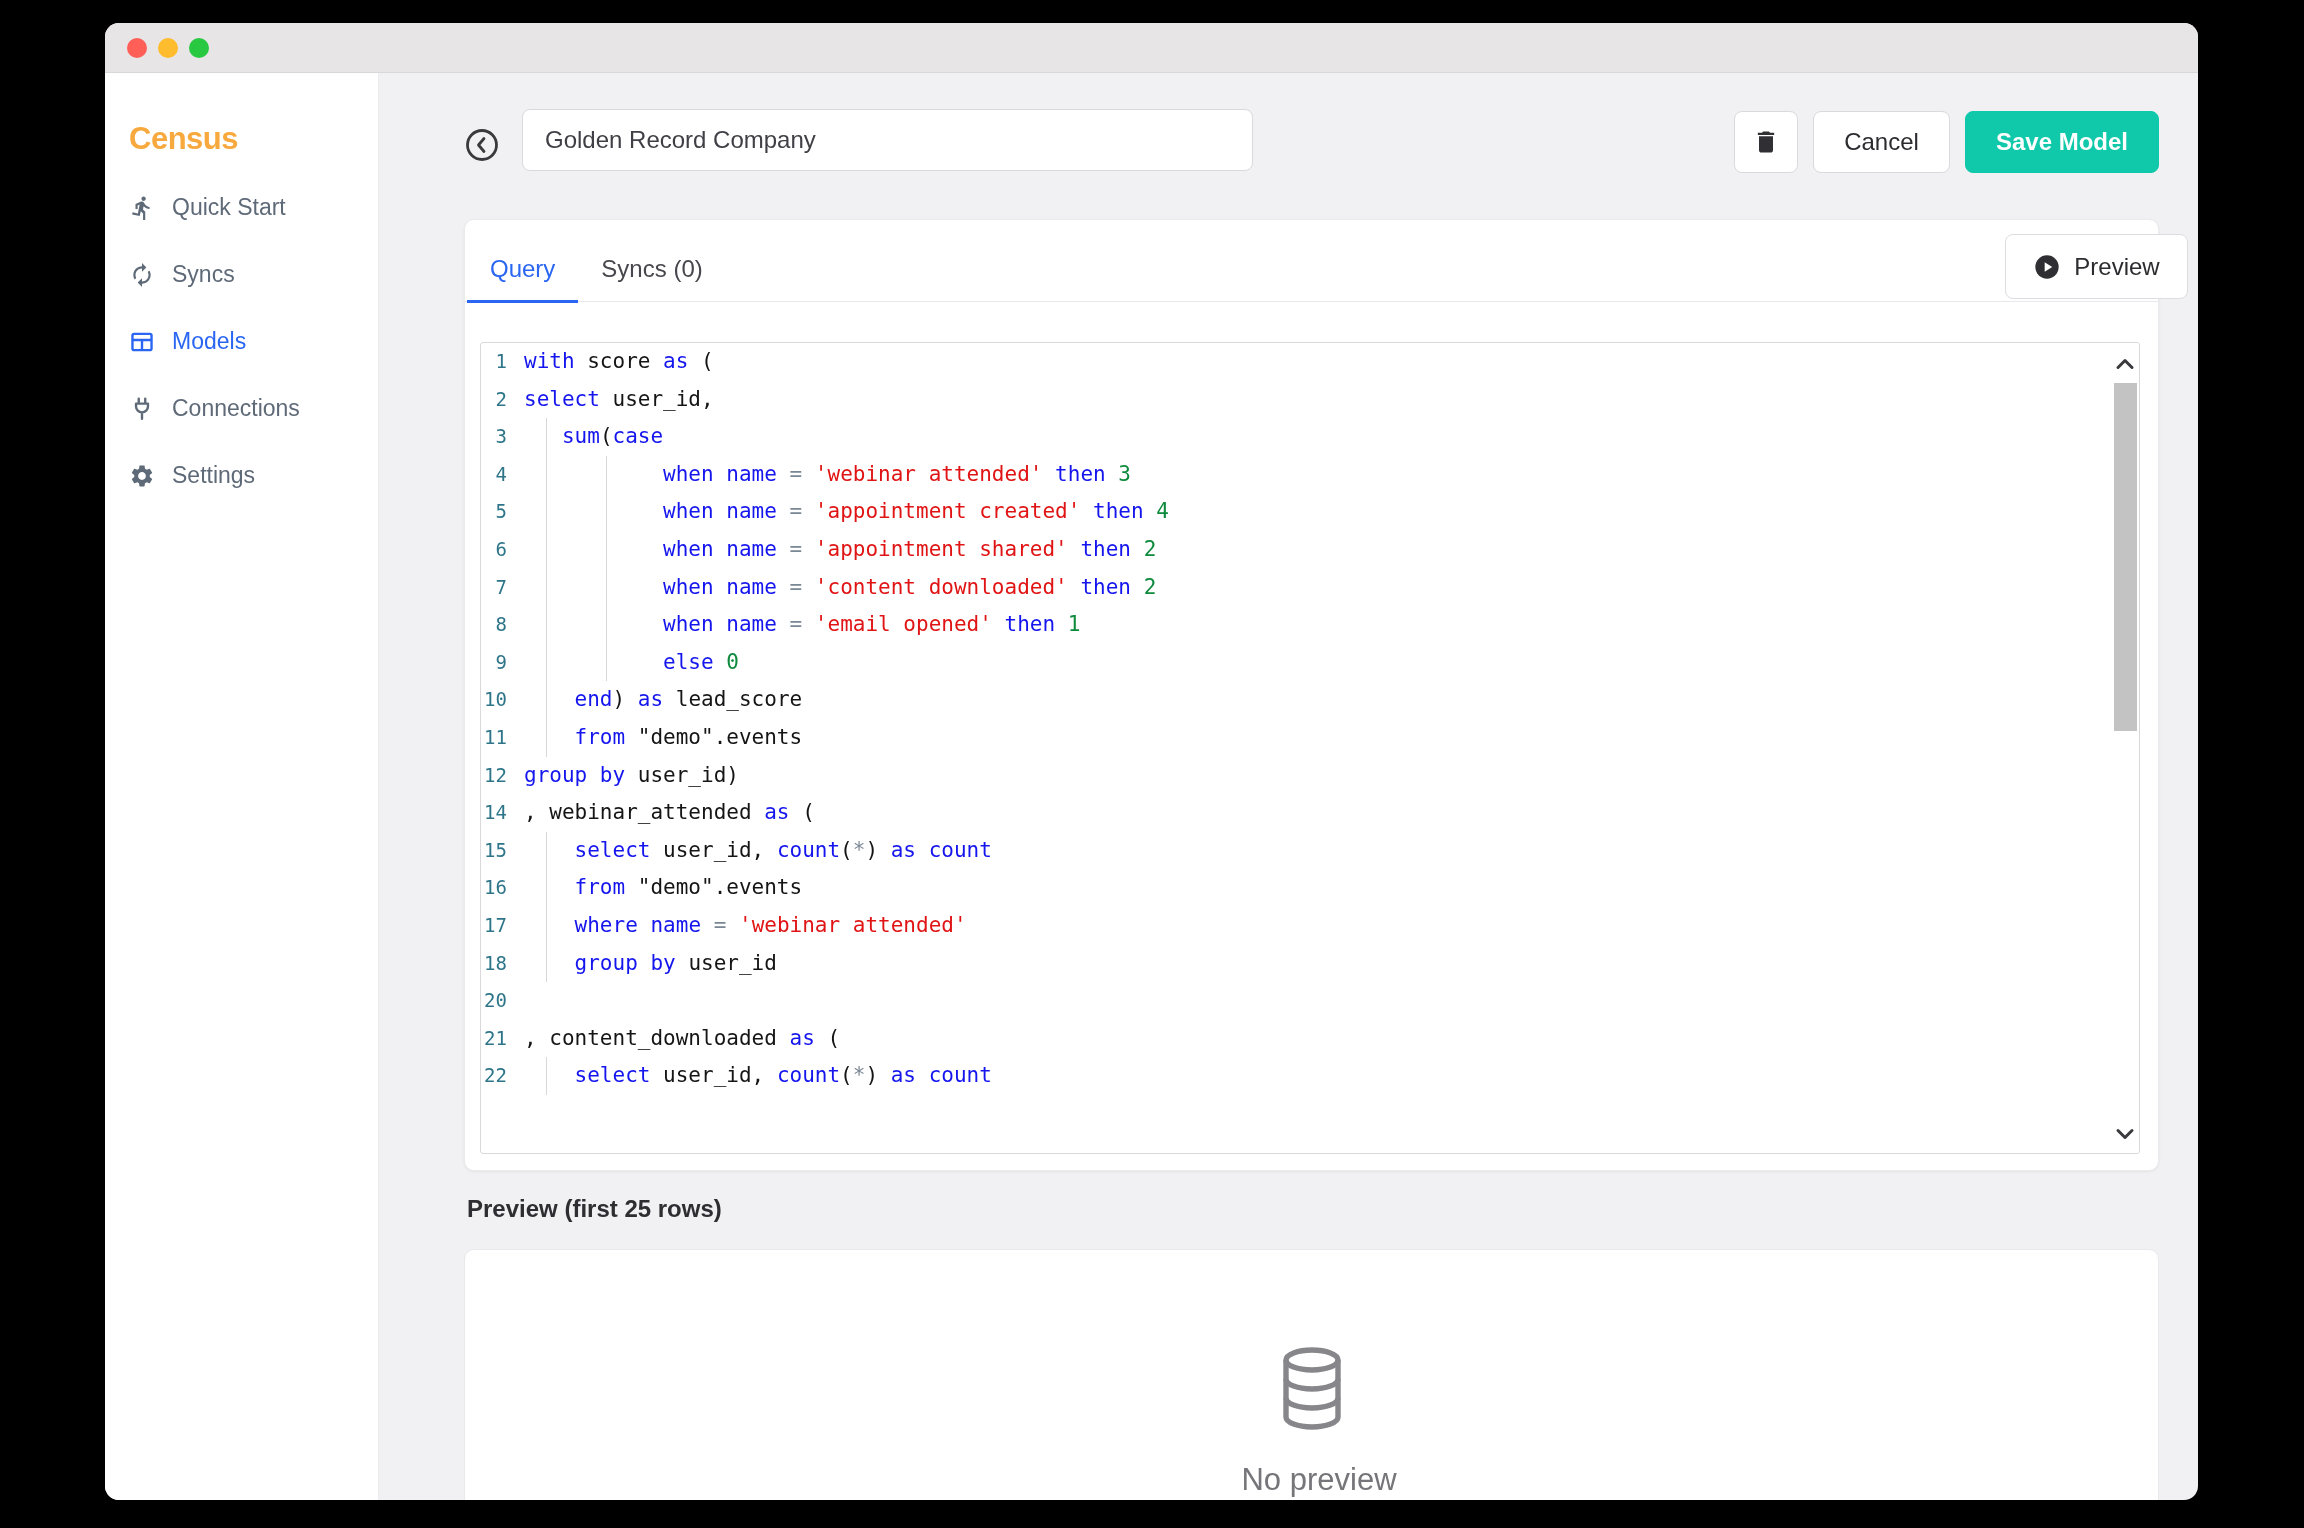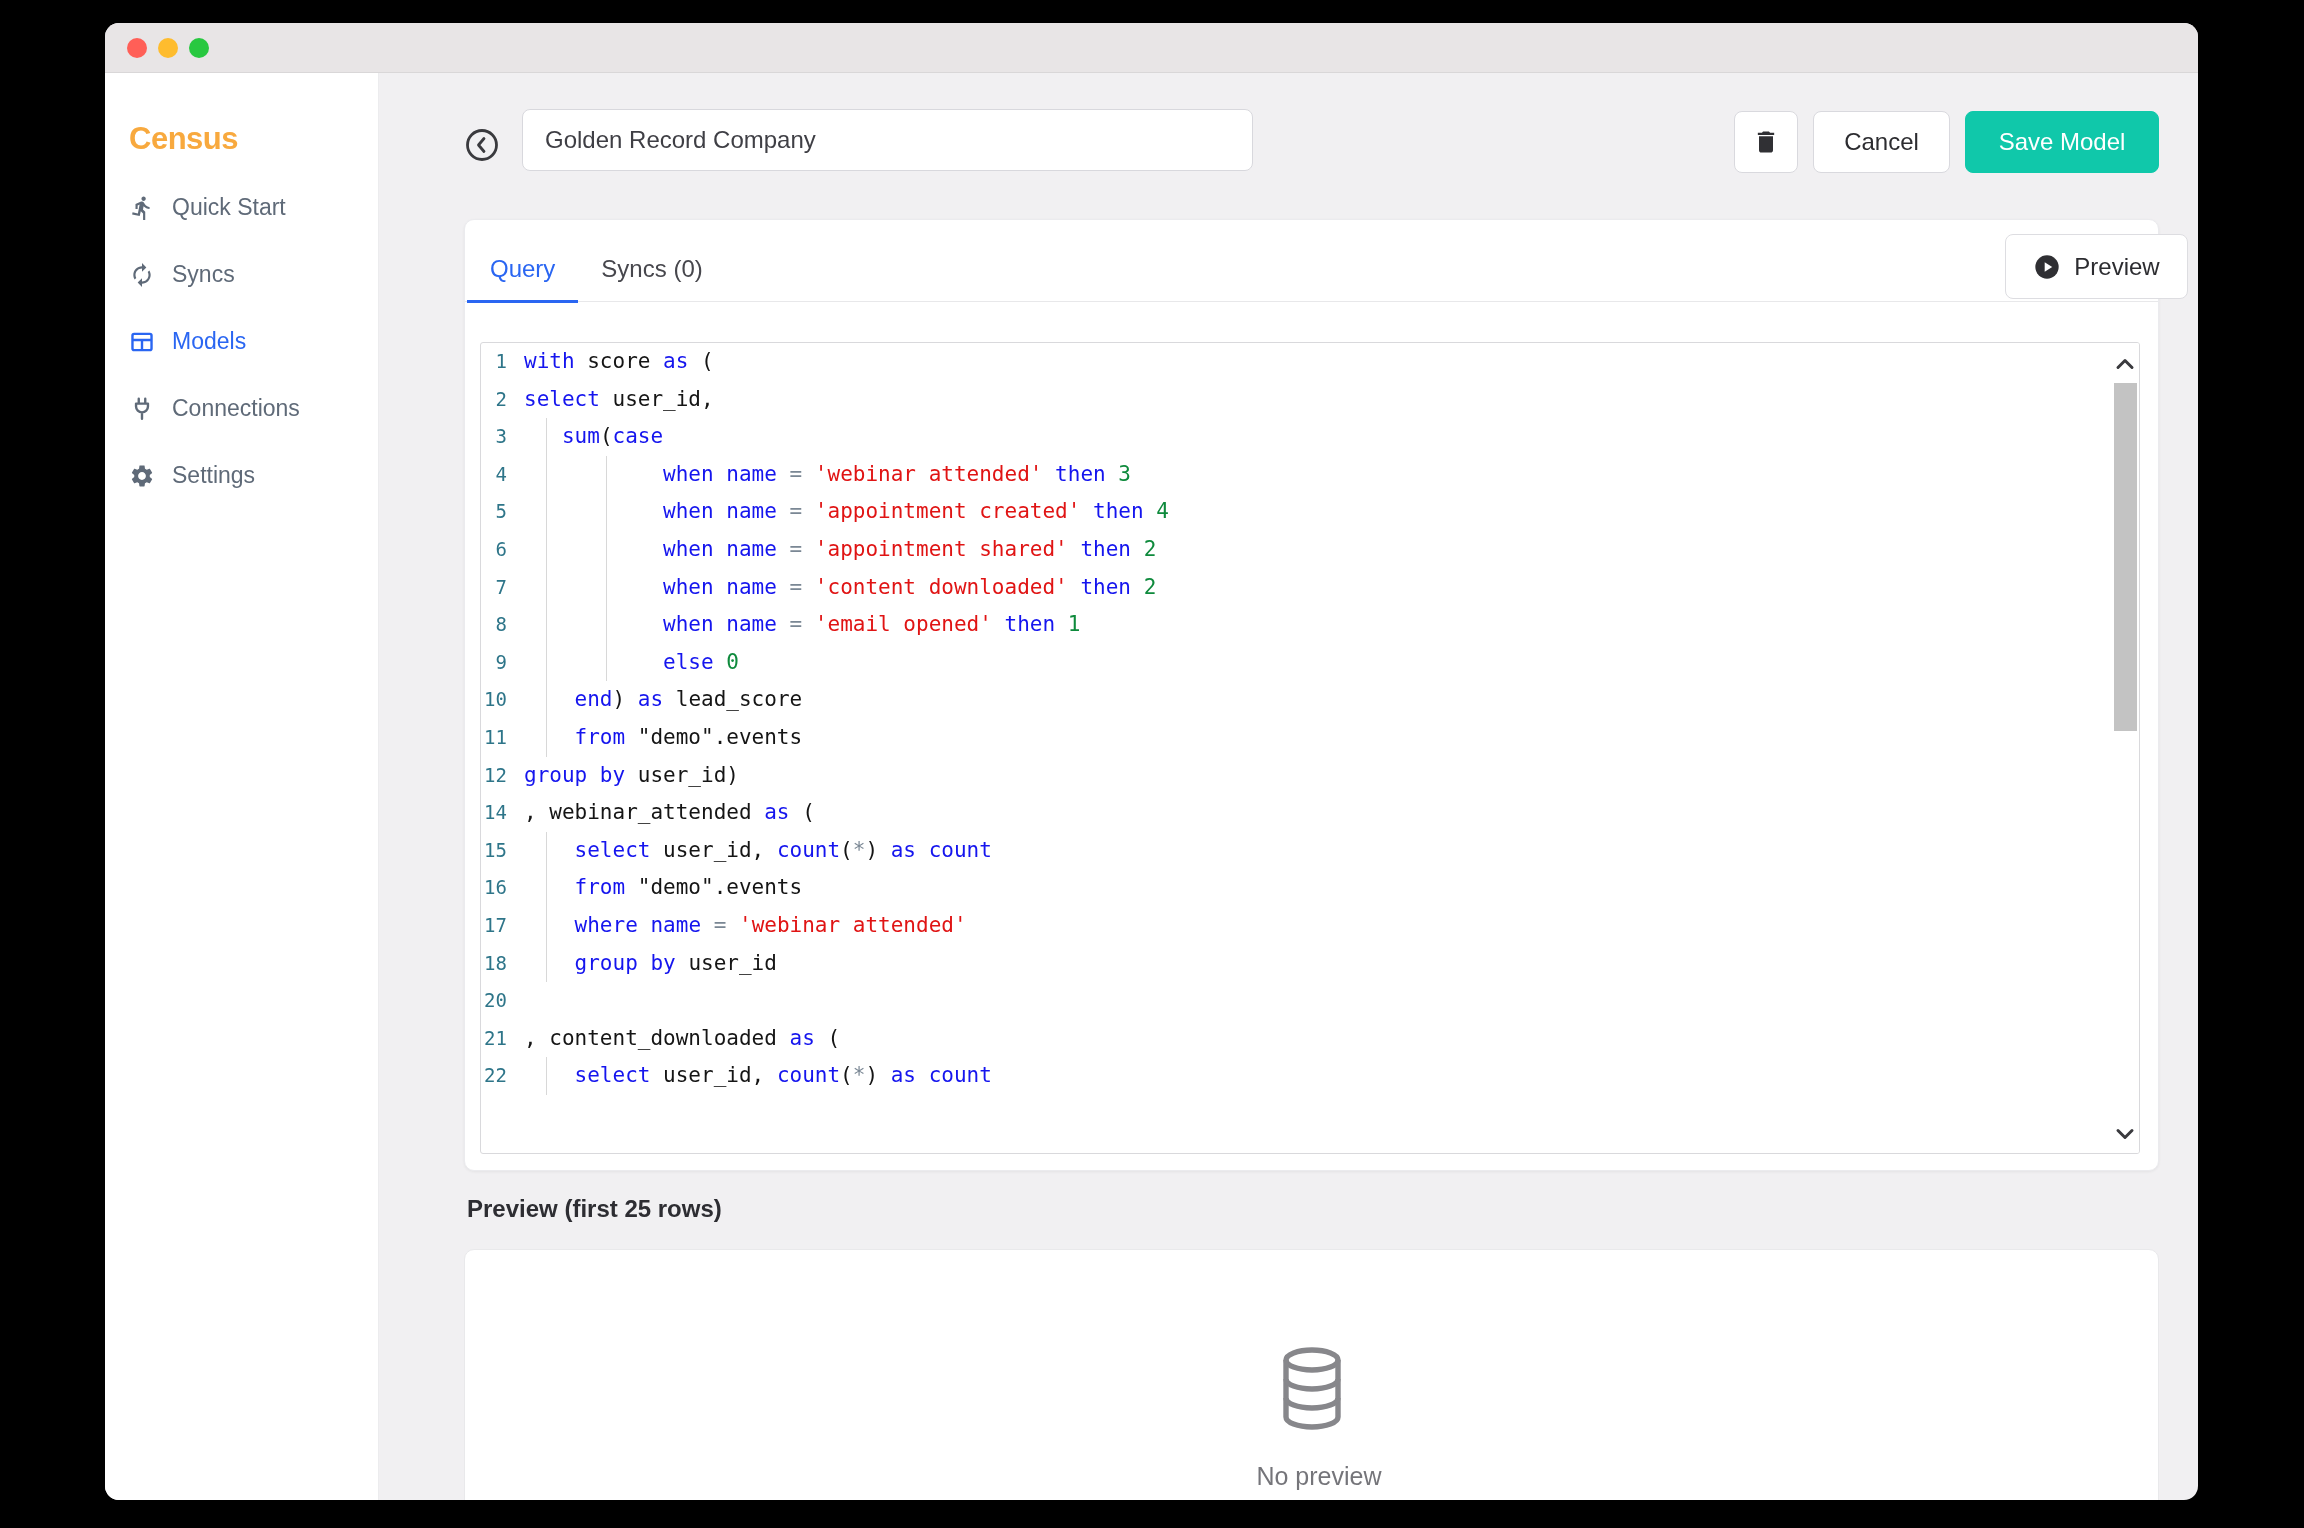--- a/index.html
+++ b/index.html
@@ -27,21 +27,21 @@
   .name-input { position:absolute; left:142px; top:36px; width:731px; height:62px;
                 border:1.5px solid #d8d8dd; border-radius:8px; background:#fff;
                 font-size:24px; color:#3f3f45; padding:0 22px; outline:none;
                 font-family:"Liberation Sans", sans-serif; }
   .hbtn { position:absolute; top:38px; height:62px; border-radius:8px; border:1.5px solid #d9d9de;
           background:#fff; display:flex; align-items:center; justify-content:center;
           font-size:24px; color:#2c2c30; cursor:pointer; }
   .hbtn.trash { left:1354px; width:64px; }
   .hbtn.cancel { left:1433px; width:137px; }
   .hbtn.save { left:1585px; width:194px; background:#10c8aa; border-color:#10c8aa;
-               color:#fff; font-weight:400; }
+               color:#fff; font-weight:700; }
 
   .card { position:absolute; left:84px; top:146px; width:1695px; height:952px; background:#fff;
           border:1px solid #ebebee; border-radius:10px; box-shadow:0 1px 3px rgba(0,0,0,0.06); }
   .tabbar { position:absolute; left:0; right:0; top:0; height:82px; border-bottom:1px solid #e8e8ea;
             display:flex; align-items:center; padding:16px 0 0 2px; }
   .tab { position:relative; height:66px; padding:0 23px; display:flex; align-items:center;
          font-size:24px; color:#47474d; cursor:pointer; }
   .tab.active { color:#2a66f2; }
   .tab.active::after { content:""; position:absolute; left:0; right:0; bottom:-1px; height:3px;
                        background:#2a66f2; }
@@ -66,21 +66,21 @@
   .scroll-arrow { position:absolute; right:2px; width:24px; height:22px; cursor:pointer; }
   .scroll-thumb { position:absolute; right:2px; top:40px; width:23px; height:348px;
                   background:#c3c3c3; cursor:pointer; }
 
   .preview-heading { position:absolute; left:87px; top:1122px; font-size:24px; font-weight:700;
                      color:#2d2d32; }
   .preview-card { position:absolute; left:84px; top:1176px; width:1695px; height:300px;
                   background:#fff; border:1px solid #e9e9eb; border-radius:10px;
                   display:flex; flex-direction:column; align-items:center; padding-top:96px;
                   gap:30px; }
-  .no-preview { font-size:25px; color:#75757a;margin-left:15px; }
+  .no-preview { font-size:31px; color:#75757a;margin-left:15px; }
 </style>
 </head>
 <body>
 
 <div class="screen">
   <div class="window">
 
     <div class="titlebar">
       <div id="traffic" style="display:flex;gap:11px;">
           <div class="dot" style="background: rgb(255, 95, 87);"></div>

